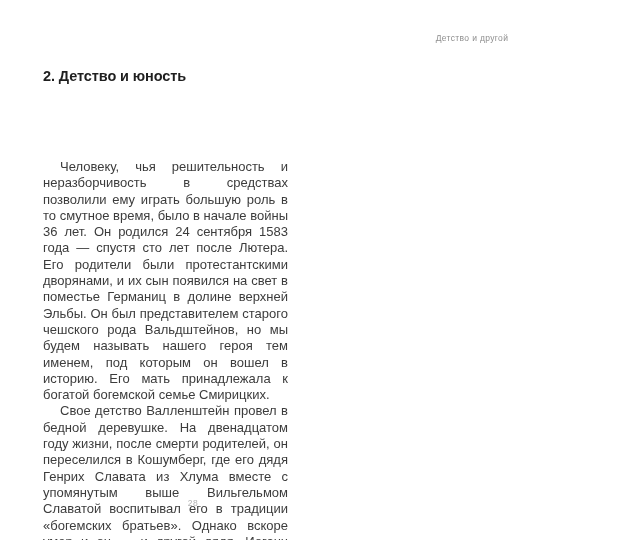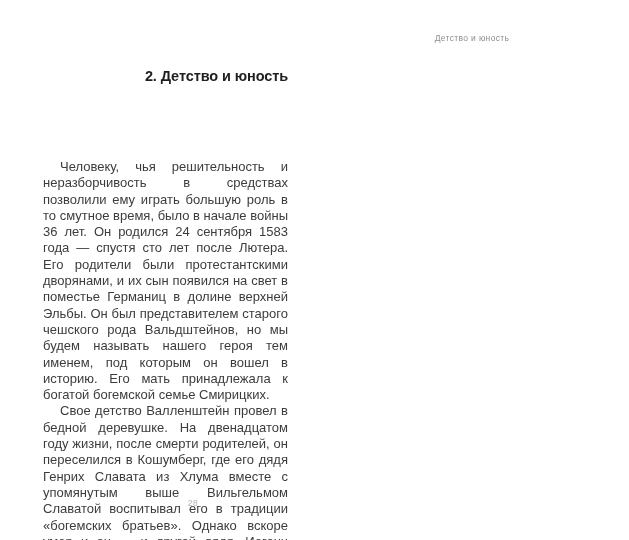--- a/index.html
+++ b/index.html
@@ -41,21 +41,21 @@
     color: #8e8e8e;
     font-weight: 400;
   }
 
   
   .chapter-title {
     position: absolute;
     top: 68px;
     left: 43px;
     width: 245px;
-    text-align: right;
+    text-align: left;
     font-size: 14.5px;
     font-weight: bold;
     color: #1f1f1f;
     letter-spacing: -0.1px;
   }
 
   .column {
     position: absolute;
     width: 245px;
     font-size: 13px;
@@ -96,17 +96,17 @@
     <div class="column column-left">
       <p>Человеку, чья решительность и неразборчивость в средствах позволили ему играть большую роль в то смутное время, было в начале войны 36 лет. Он родился 24 сентября 1583 года — спустя сто лет после Лютера. Его родители были протестантскими дворянами, и их сын появился на свет в поместье Германиц в долине верхней Эльбы. Он был представителем старого чешского рода Вальдштейнов, но мы будем называть нашего героя тем именем, под которым он вошел в историю. Его мать принадлежала к богатой богемской семье Смирицких.</p>
       <p>Свое детство Валленштейн провел в бедной деревушке. На двенадцатом году жизни, после смерти родителей, он переселился в Кошумберг, где его дядя Генрих Славата из Хлума вместе с упомянутым выше Вильгельмом Славатой воспитывал его в традиции «богемских братьев». Однако вскоре умер и он — и другой дядя, Иоганн Кавка из Ричан, будучи католиком, отдал мальчика</p>
     </div>
 
     <div class="folio folio-left">28</div>
   </div>
 
   <div class="page page-right">
 
-    <div class="running-head">Детство и юность</div>
+    <div class="running-head">Детство и другой</div>
 
   </div>
 
 </div>
 
 </body></html>

